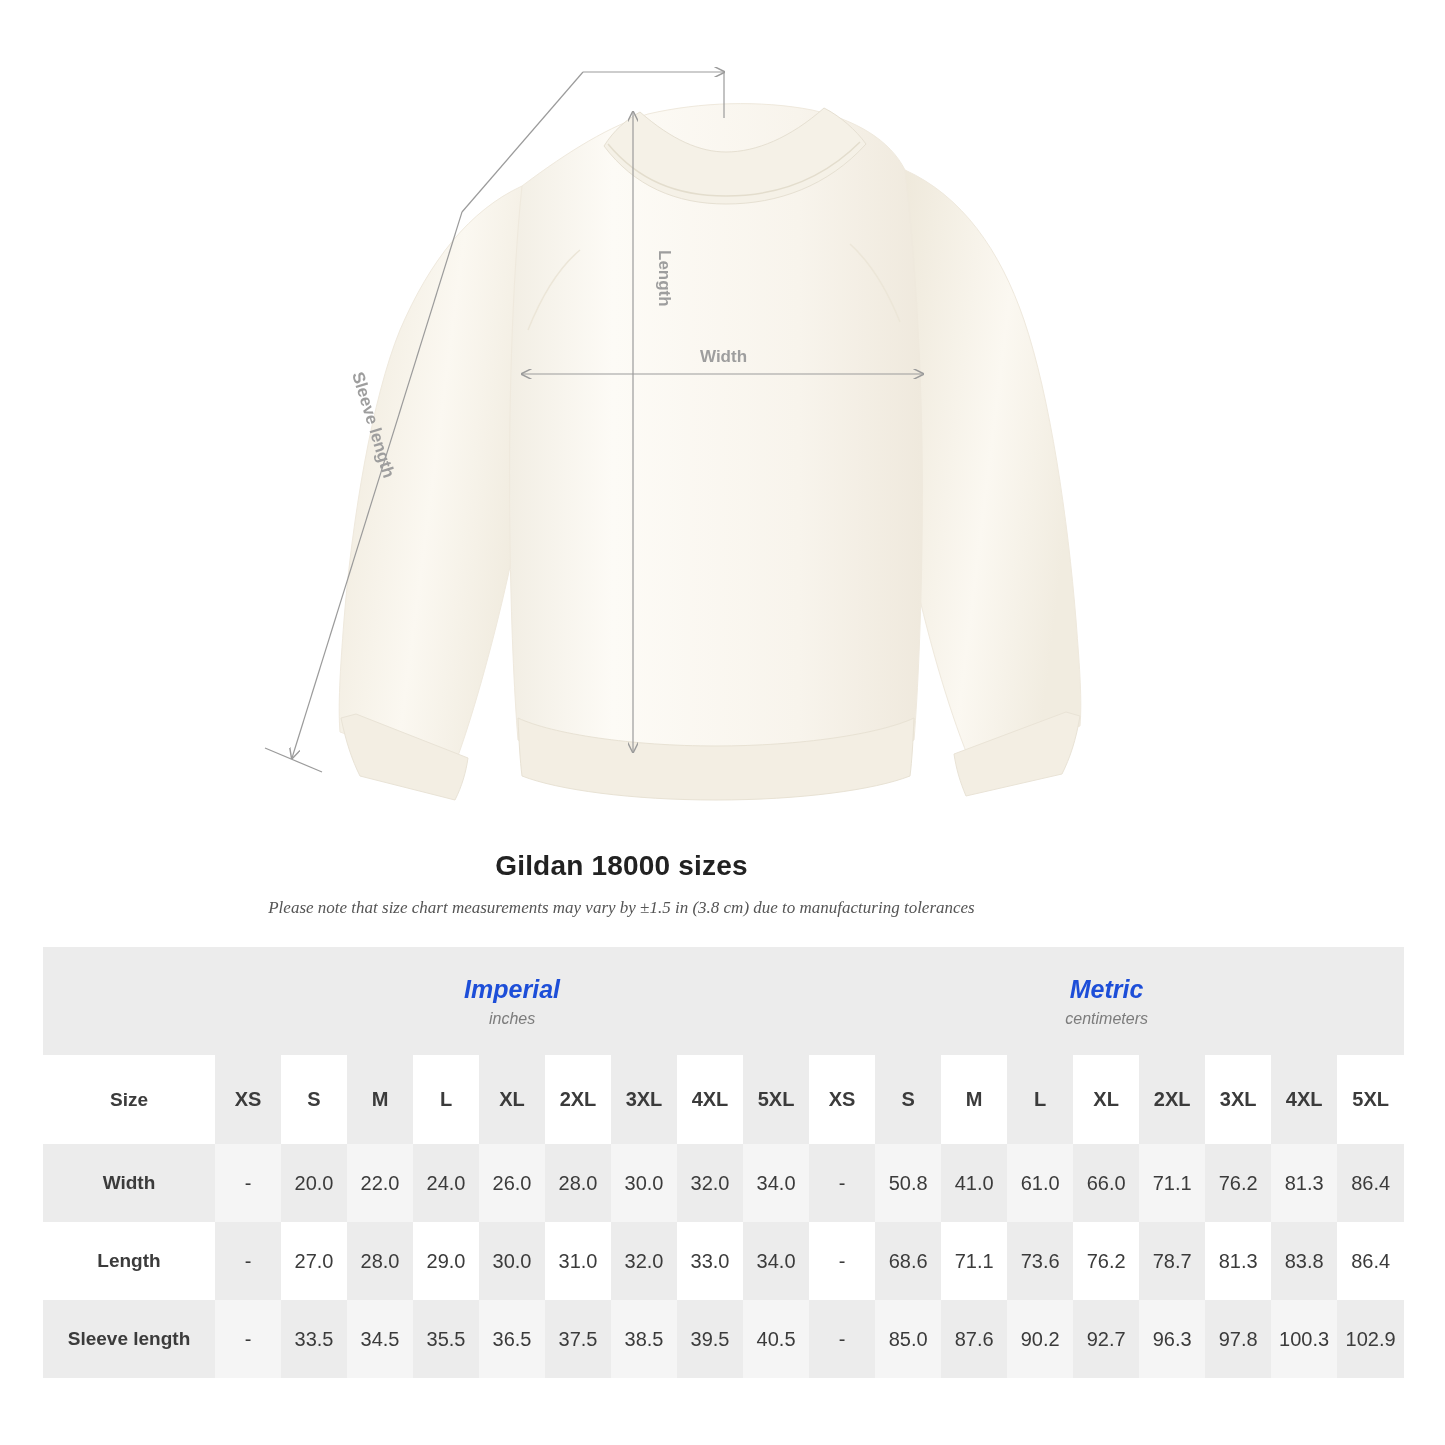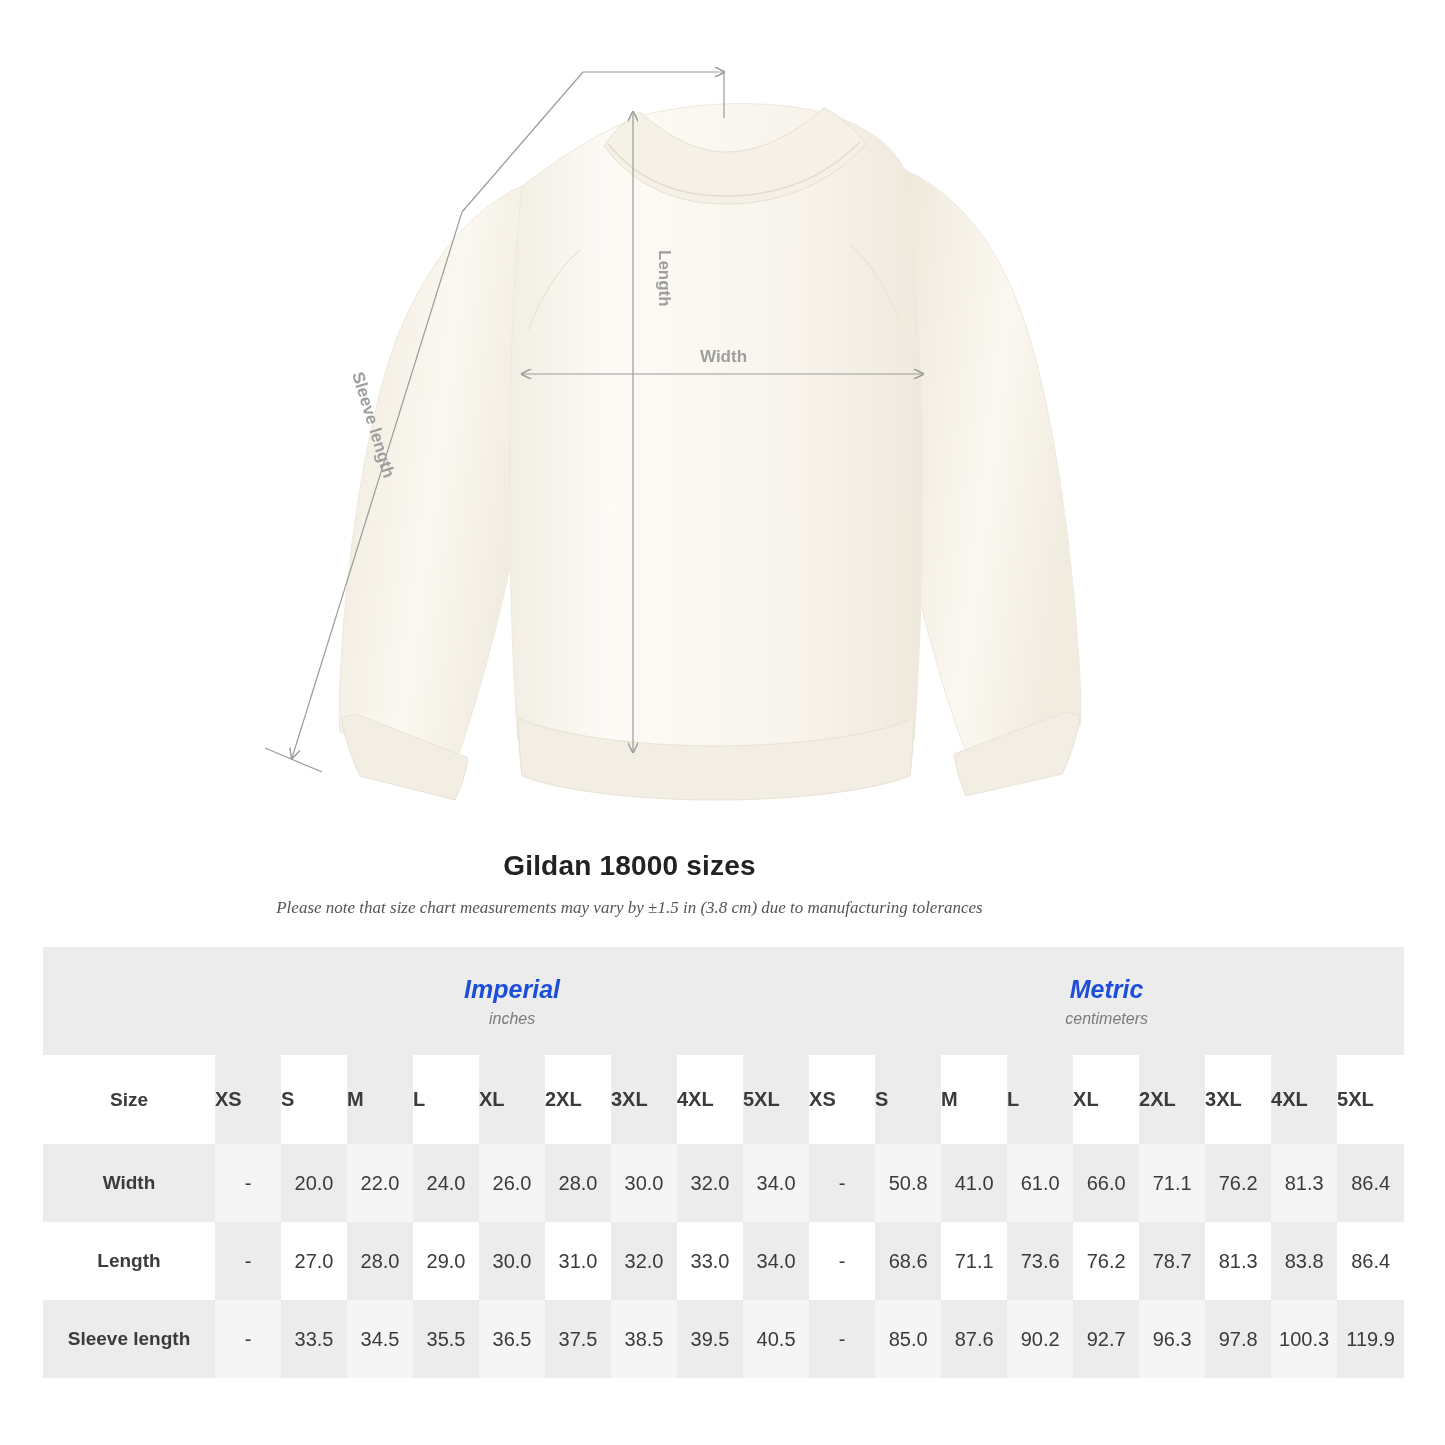--- a/index.html
+++ b/index.html
@@ -23,21 +23,20 @@
     height: 840px;
   }
   .illus svg { position: absolute; left: 0; top: 0; }
 
   
   .title-block {
     position: absolute;
     left: 0; top: 840px;
     width: 1243px;
     text-align: center;
-    margin-left: 8px;
   }
   .chart-title {
     font-size: 28px;
     font-weight: bold;
     color: #222222;
     letter-spacing: 0.2px;
     margin: 0;
     padding-top: 10px;
   }
   .chart-note {
@@ -91,21 +90,21 @@
     font-size: 19px;
     font-weight: bold;
     color: #3b3b3b;
     text-align: center;
     vertical-align: middle;
   }
   .size-cell {
     font-size: 20px;
     font-weight: bold;
     color: #3b3b3b;
-    text-align: left;
+    text-align: center;
     vertical-align: middle;
   }
   .val-cell {
     font-size: 20px;
     color: #3b3b3b;
     text-align: center;
     vertical-align: middle;
   }
 
   
@@ -316,19 +315,19 @@
         <td class="val-cell shade-a">39.5</td>
         <td class="val-cell shade-b">40.5</td>
         <td class="val-cell shade-a">-</td>
         <td class="val-cell shade-b">85.0</td>
         <td class="val-cell shade-a">87.6</td>
         <td class="val-cell shade-b">90.2</td>
         <td class="val-cell shade-a">92.7</td>
         <td class="val-cell shade-b">96.3</td>
         <td class="val-cell shade-a">97.8</td>
         <td class="val-cell shade-b">100.3</td>
-        <td class="val-cell shade-a">119.9</td>
+        <td class="val-cell shade-a">102.9</td>
       </tr>
     </tbody>
       </table>
   </div>
 
 </div>
 
 </body></html>

